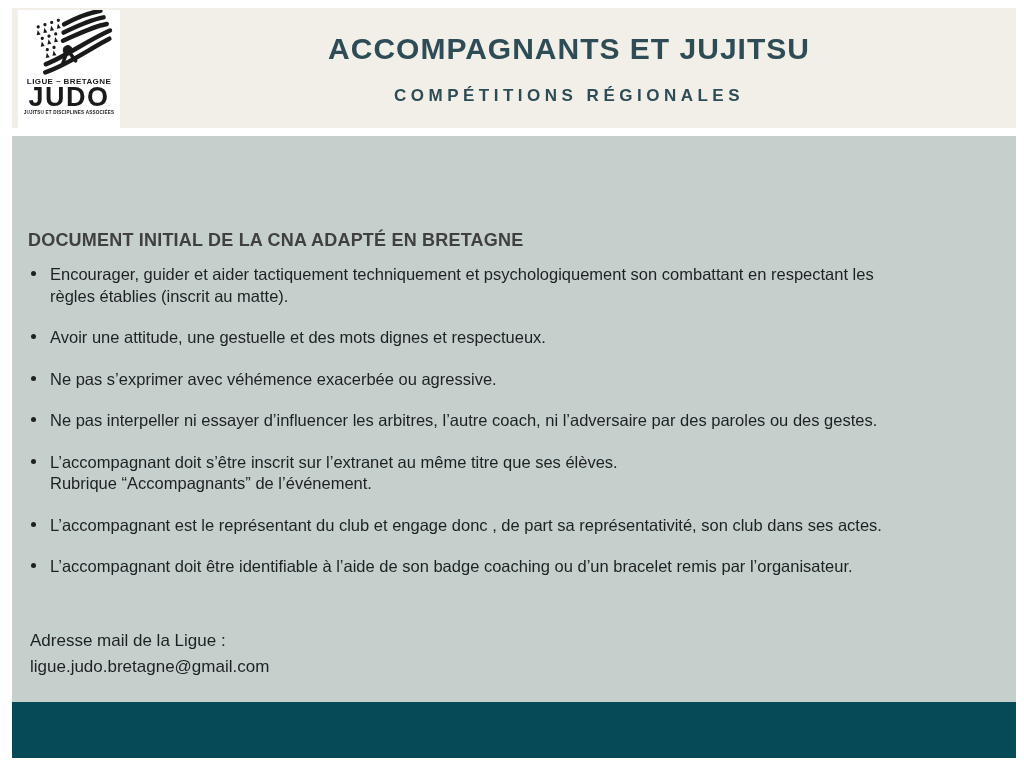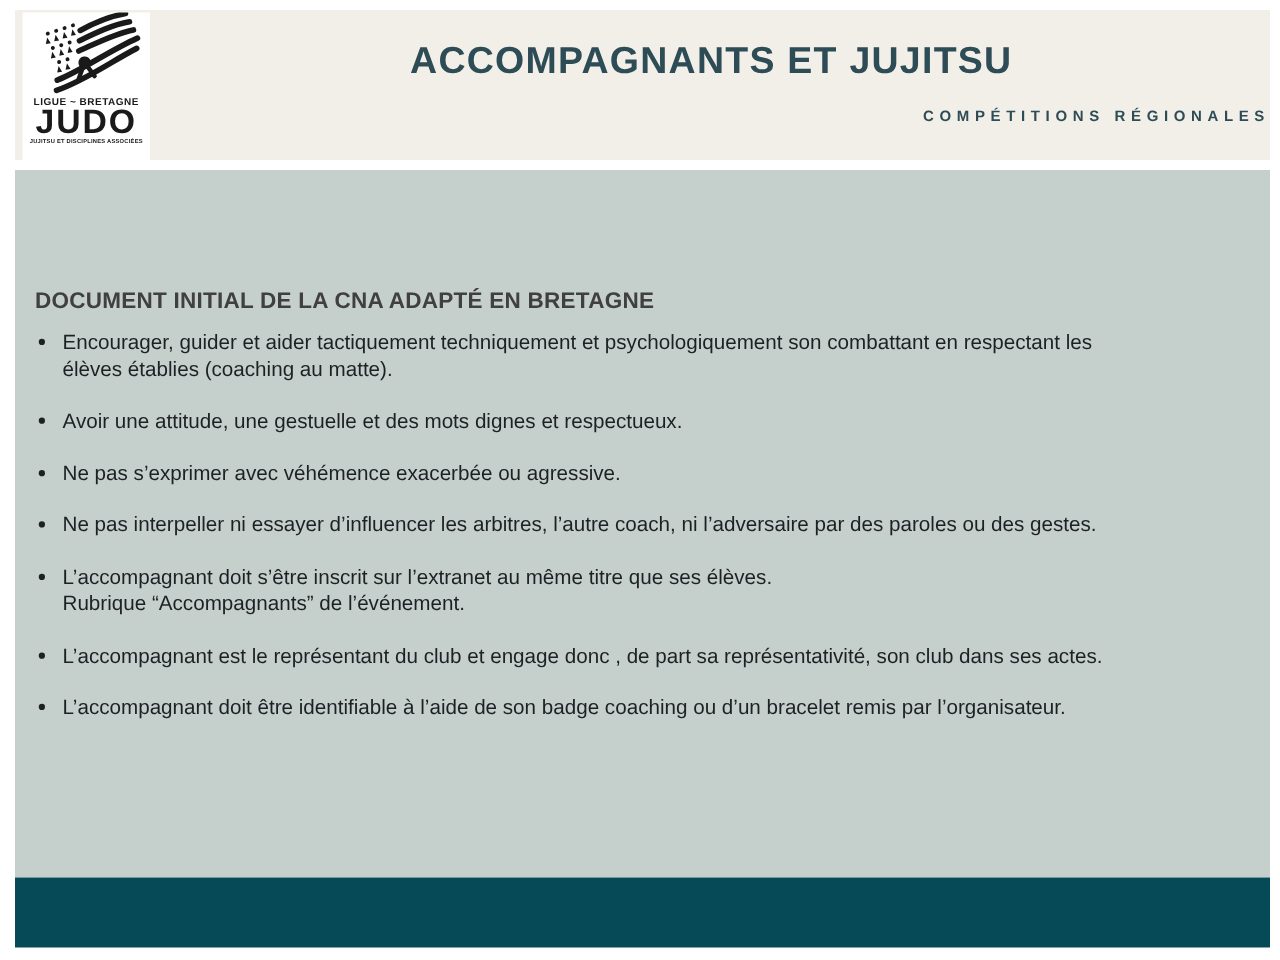--- a/index.html
+++ b/index.html
@@ -23,23 +23,22 @@
   }
   .logo-box svg { display:block; }
   .header-text { position:absolute; left:110px; right:0; top:0; height:120px; text-align:center; }
   .title {
     position:absolute; top:24px; left:0; right:0;
     font-size:30px; font-weight:bold; letter-spacing:1px;
     color:#2d4c55;
   }
   .subtitle {
     position:absolute; top:78px; left:0; right:0;
-    font-size:12px; font-weight:600; letter-spacing:4.5px;
+    font-size:17px; font-weight:600; letter-spacing:4.5px;
     color:#2d4c55;
-    text-align:right;
   }
 
   
   .bodyarea {
     position:absolute; left:12px; top:136px; width:1004px; height:566px;
     background:#c5cfcc;
   }
   .band { position:absolute; left:0; top:0; width:1004px; height:100px; pointer-events:none; }
   .band svg { display:block; width:100%; height:100%; }
   .band-title {
@@ -135,21 +134,21 @@
 
   <div class="bodyarea">
 
 
     <div class="content">
       <h2 class="doc-heading">DOCUMENT INITIAL DE LA CNA ADAPTÉ EN BRETAGNE</h2>
       <ul class="rules">
         <li>
           <span class="dot"></span>
           <span class="line">Encourager, guider et aider tactiquement techniquement et psychologiquement son combattant en respectant les</span>
-          <span class="line">élèves établies (coaching au matte).</span>
+          <span class="line">règles établies (inscrit au matte).</span>
         </li>
         <li>
           <span class="dot"></span>
           <span class="line">Avoir une attitude, une gestuelle et des mots dignes et respectueux.</span>
         </li>
         <li>
           <span class="dot"></span>
           <span class="line">Ne pas s’exprimer avec véhémence exacerbée ou agressive.</span>
         </li>
         <li>
@@ -165,17 +164,21 @@
           <span class="dot"></span>
           <span class="line">L’accompagnant est le représentant du club et engage donc , de part sa représentativité, son club dans ses actes.</span>
         </li>
         <li>
           <span class="dot"></span>
           <span class="line">L’accompagnant doit être identifiable à l’aide de son badge coaching ou d’un bracelet remis par l’organisateur.</span>
         </li>
       </ul>
     </div>
 
+    <div class="mail">
+      <div>Adresse mail de la Ligue :</div>
+      <div>ligue.judo.bretagne@gmail.com</div>
+    </div>
   </div>
 
   <div class="footer"></div>
 
 </div>
 
 </body></html>

